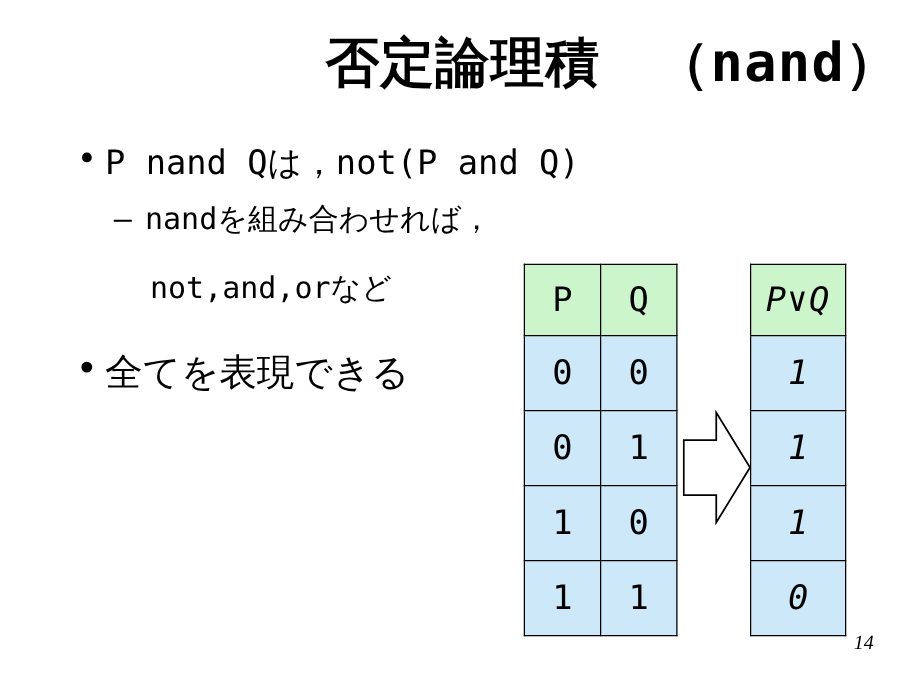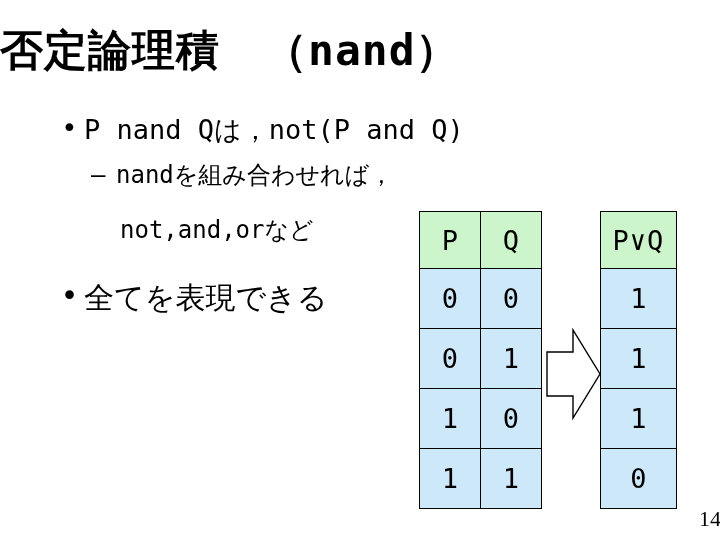--- a/index.html
+++ b/index.html
@@ -4,21 +4,21 @@
 <style>
   html,body{margin:0;padding:0;}
   body{
     width:720px;height:540px;position:relative;overflow:hidden;
     background:#ffffff;
     font-family:"DejaVu Sans Mono","DejaVu Sans","Liberation Sans",sans-serif;
     color:#000;
   }
   .slide-title{
     position:absolute;top:22px;left:0;width:720px;
-    text-align:left;font-size:43px;font-weight:bold;
+    text-align:right;font-size:43px;font-weight:bold;
     letter-spacing:1px;white-space:nowrap;
   }
   .bullet-line{
     position:absolute;left:55px;display:flex;align-items:flex-start;
     white-space:nowrap;
   }
   .bullet-dot{width:29px;text-align:center;flex:0 0 29px;}
   .b1{top:112px;font-size:27px;}
   .b2{top:278px;font-size:30px;}
   .sub-bullet{
@@ -32,29 +32,30 @@
     position:absolute;border-collapse:collapse;
     text-align:center;
   }
   table.truth th,table.truth td{
     border:1px solid #000;padding:0;
     font-size:27px;font-weight:normal;
   }
   .t-in{left:419px;top:211px;}
   .t-out{left:600px;top:211px;}
   .t-in th,.t-in td{width:60px;}
-  .t-out th,.t-out td{width:75px;}
+  .t-out th,.t-out td{width:75px;font-style:italic;}
   table.truth th{height:56px;background:var(--header-bg,#ccf5cc);}
   table.truth td{height:59px;background:var(--cell-bg,#cde8f8);}
   .t-out th{font-size:25px;letter-spacing:1px;}
   .block-arrow{position:absolute;left:546px;top:328px;}
   .page-number{
-    position:absolute;left:699px;top:506px;
+    position:absolute;left:683px;top:506px;
     font-family:"Liberation Serif","DejaVu Serif",serif;
-    font-size:22px;
+    font-size:16px;
+    font-style:italic;
   }
 </style>
 </head>
 <body>
 
 <div class="slide-title">否定論理積　（nand）</div>
 
 <div class="bullet-line b1">
   <span class="bullet-dot">•</span>
   <span>P nand Qは，not(P and Q)</span>

